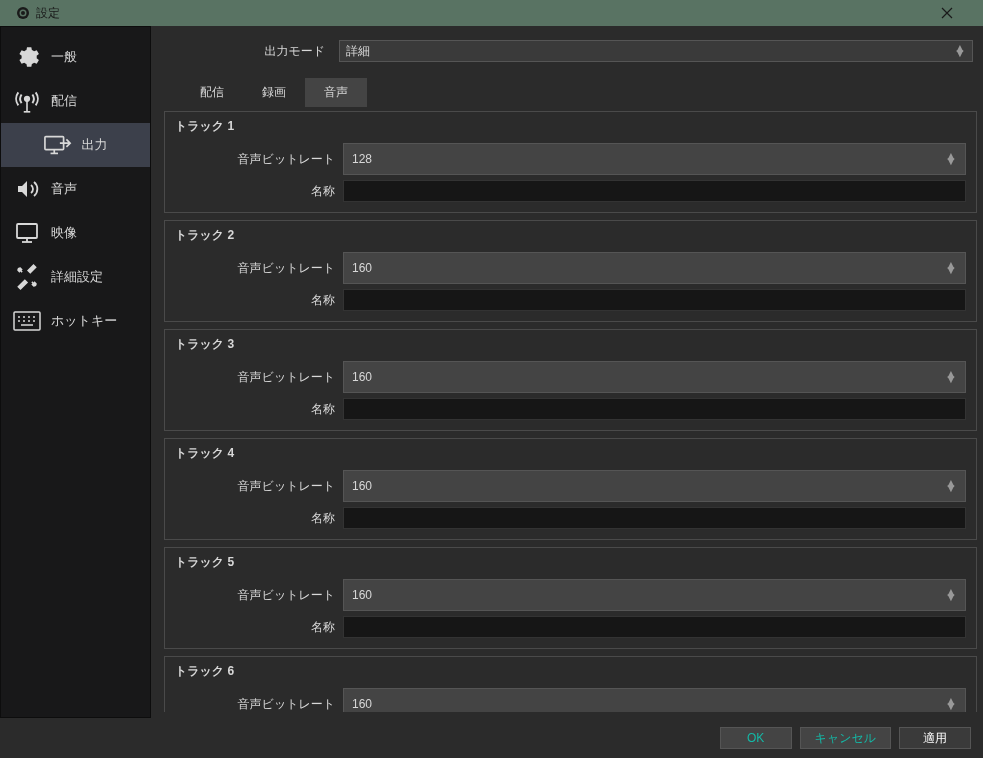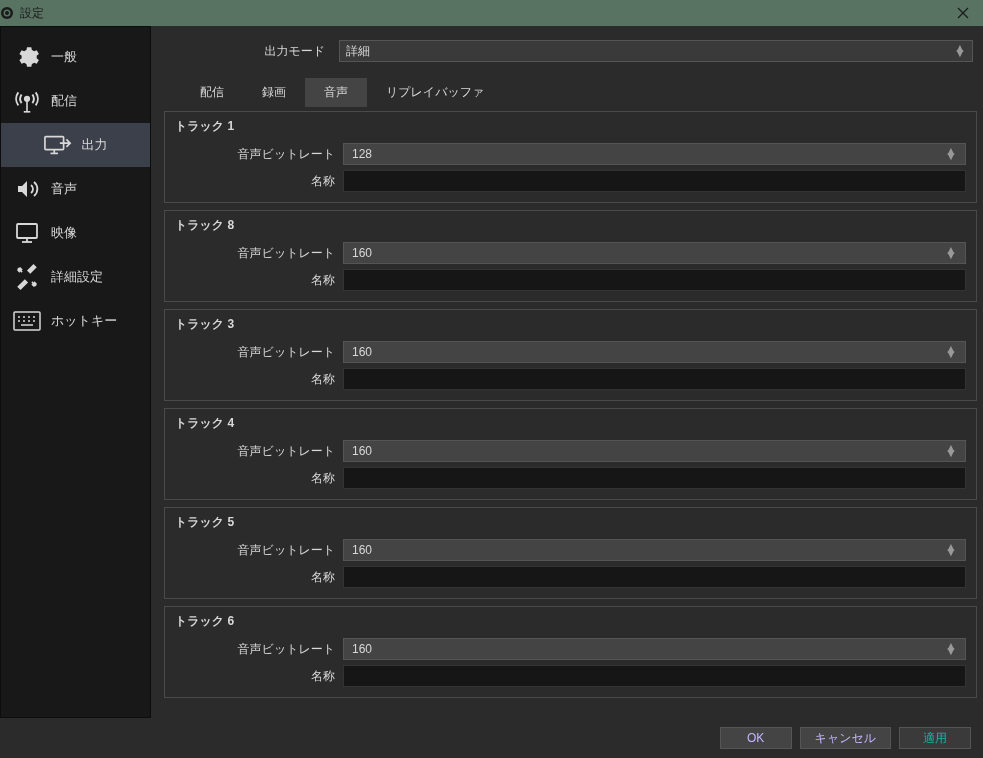--- a/index.html
+++ b/index.html
@@ -14,21 +14,21 @@
       height: 758px;
       background: #2b2b2b;
       color: #d8d8d8;
       overflow: hidden;
     }
     .titlebar {
       height: 26px;
       background: #597363;
       display: flex;
       align-items: center;
-      padding: 0 0;
+      padding: 0 16px;
       justify-content: space-between;
     }
     .titlebar-left {
       display: flex;
       align-items: center;
       gap: 6px;
     }
     .titlebar-icon {
       width: 14px;
       height: 14px;
@@ -168,21 +168,21 @@
       margin-bottom: 0;
     }
     .track-label {
       width: 160px;
       text-align: right;
       padding-right: 0;
       font-size: 12px;
     }
     .bitrate-select {
       flex: 1;
-      height: 22px;
+      height: 32px;
       background: #444444;
       border: 1px solid #555;
       color: #d8d8d8;
       padding: 0 8px;
       display: flex;
       align-items: center;
       justify-content: space-between;
       cursor: pointer;
     }
     .name-input {
@@ -200,26 +200,26 @@
       justify-content: flex-end;
       gap: 8px;
       padding: 0 12px;
       background: #2b2b2b;
     }
     .footer-btn {
       min-width: 72px;
       height: 22px;
       background: #444444;
       border: 1px solid #555;
-      color: #c4b5fd;
+      color: #14b8a6;
       cursor: pointer;
       padding: 0 14px;
     }
     .footer-btn.disabled {
-      color: #14b8a6;
+      color: #ffffff;
       background: #3a3a3a;
       cursor: default;
     }
     svg { display: block; }
   </style>
 </head>
 <body>
 
 <div class="titlebar">
   <div class="titlebar-left">
@@ -326,21 +326,20 @@
             <span>▲</span>
             <span>▼</span>
           </span>
       </div>
     </div>
 
     <div class="tabs">
       <div class="tab">配信</div>
       <div class="tab">録画</div>
       <div class="tab active">音声</div>
-      <div class="tab">リプレイバッファ</div>
     </div>
 
     <div class="tracks-container" id="tracks-container">
     <div class="track-group">
     <div class="track-title">トラック 1</div>
     <div class="track-row">
       <div class="track-label">音声ビットレート</div>
       <div class="bitrate-select">
         <span>128</span>
         <span class="select-arrows">
@@ -348,21 +347,21 @@
                 <span>▼</span>
               </span>
       </div>
     </div>
     <div class="track-row">
       <div class="track-label">名称</div>
       <input class="name-input" value="" style="">
     </div>
   </div>
         <div class="track-group">
-    <div class="track-title">トラック 8</div>
+    <div class="track-title">トラック 2</div>
     <div class="track-row">
       <div class="track-label">音声ビットレート</div>
       <div class="bitrate-select">
         <span>160</span>
         <span class="select-arrows">
                 <span>▲</span>
                 <span>▼</span>
               </span>
       </div>
     </div>

